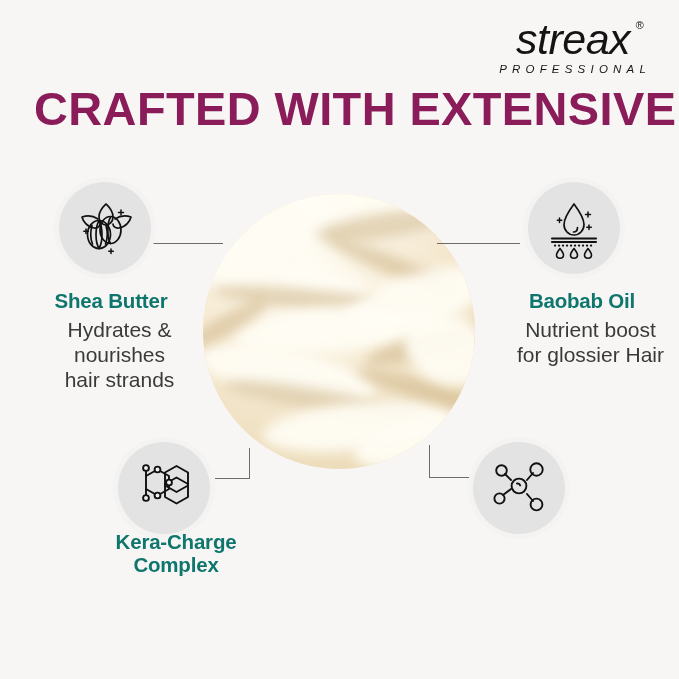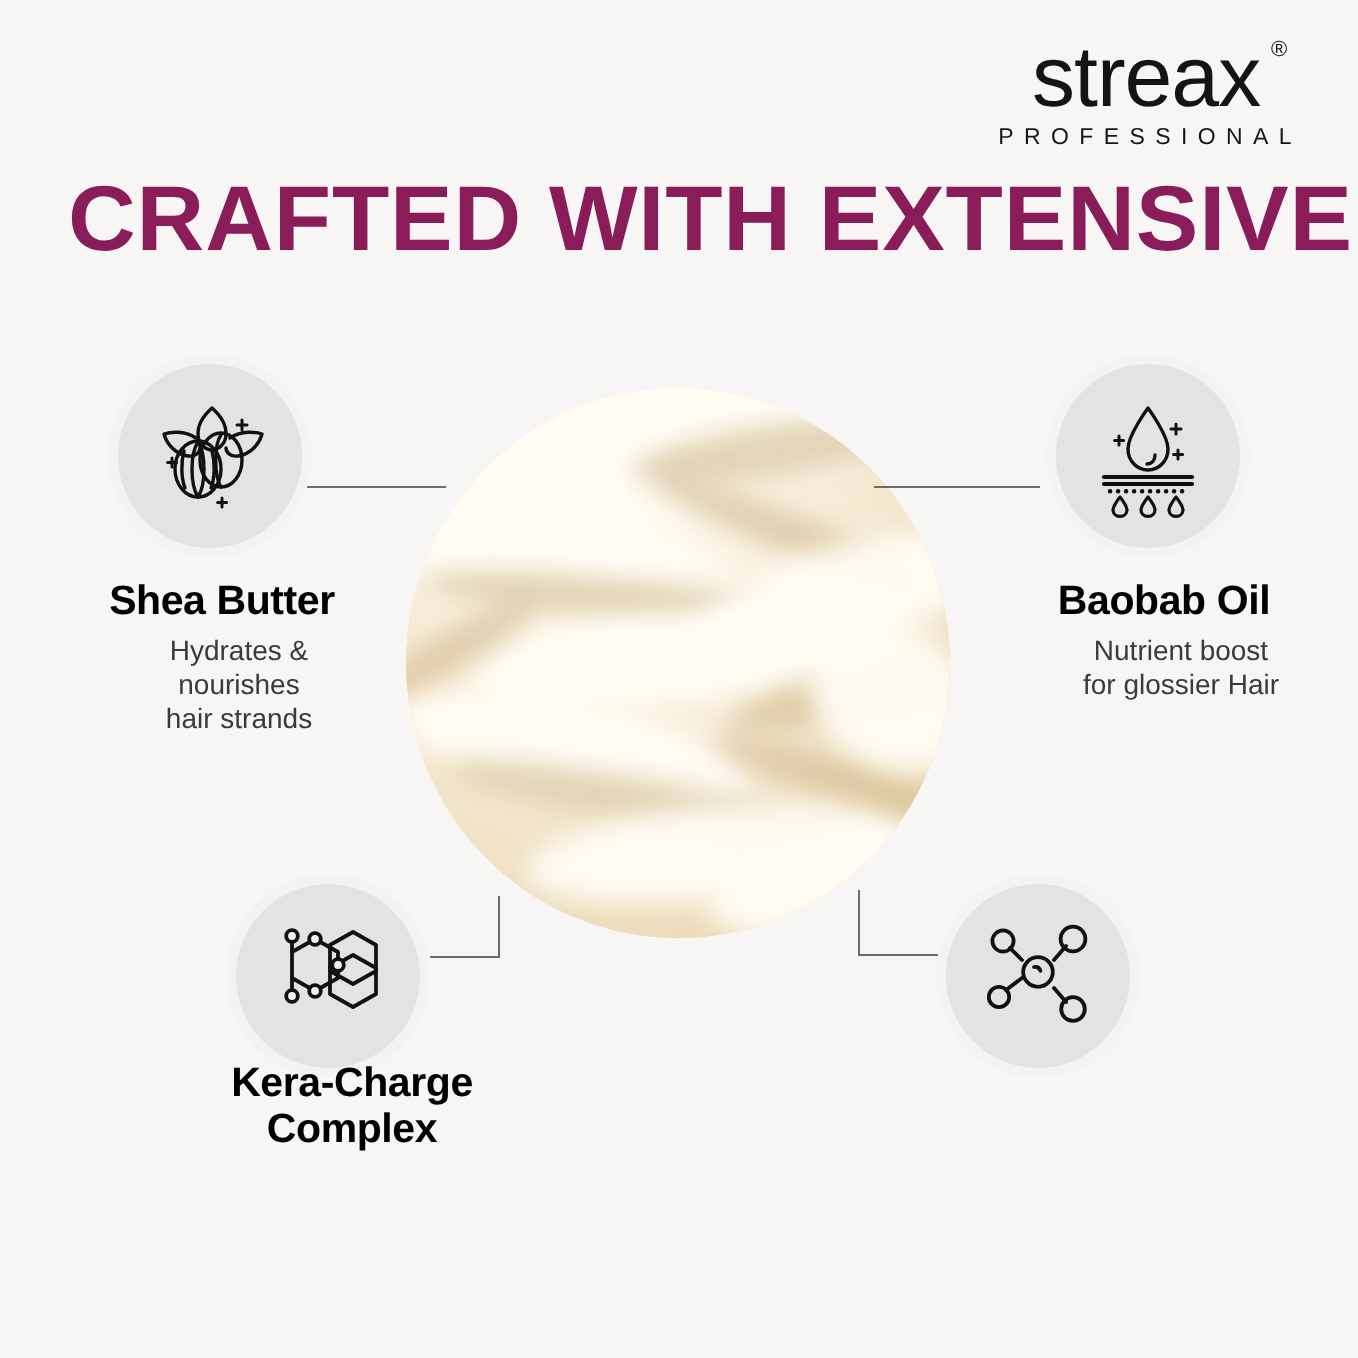--- a/index.html
+++ b/index.html
@@ -16,20 +16,21 @@
     font-family: "Liberation Sans", sans-serif;
   }
 
   
   #brand {
     position: absolute;
     top: 18px;
     right: 28px;
     text-align: center;
     line-height: 1;
+    font-style: italic;
   }
   #brand-word {
     position: relative;
     font-family: "Liberation Sans", sans-serif;
     font-size: 43px;
     font-weight: 400;
     letter-spacing: -0.5px;
     color: #141414;
     display: inline-block;
   }
@@ -120,28 +121,28 @@
     align-items: center;
     justify-content: center;
   }
   .badge svg { display: block; }
 
   
   .callout { position: absolute; }
   .callout .title {
     font-size: 20.5px;
     font-weight: 700;
-    color: #000000;
+    color: #0f766e;
     line-height: 1.12;
     letter-spacing: -0.2px;
     padding-left: 12px;
   }
   .callout .desc {
     margin-top: 4px;
-    font-size: 14px;
+    font-size: 21px;
     font-weight: 400;
     color: #3a3a3a;
     line-height: 1.2;
     margin-left: 29px;
   }
 
   #callout-shea { left: 0; top: 290px; width: 210px; text-align: center; }
   #callout-baobab { left: 470px; top: 290px; width: 212px; text-align: center; }
   #callout-kera { left: 20px; top: 531px; width: 300px; text-align: center; }
   #callout-ceramide { left: 372px; top: 542px; width: 282px; text-align: center; }

